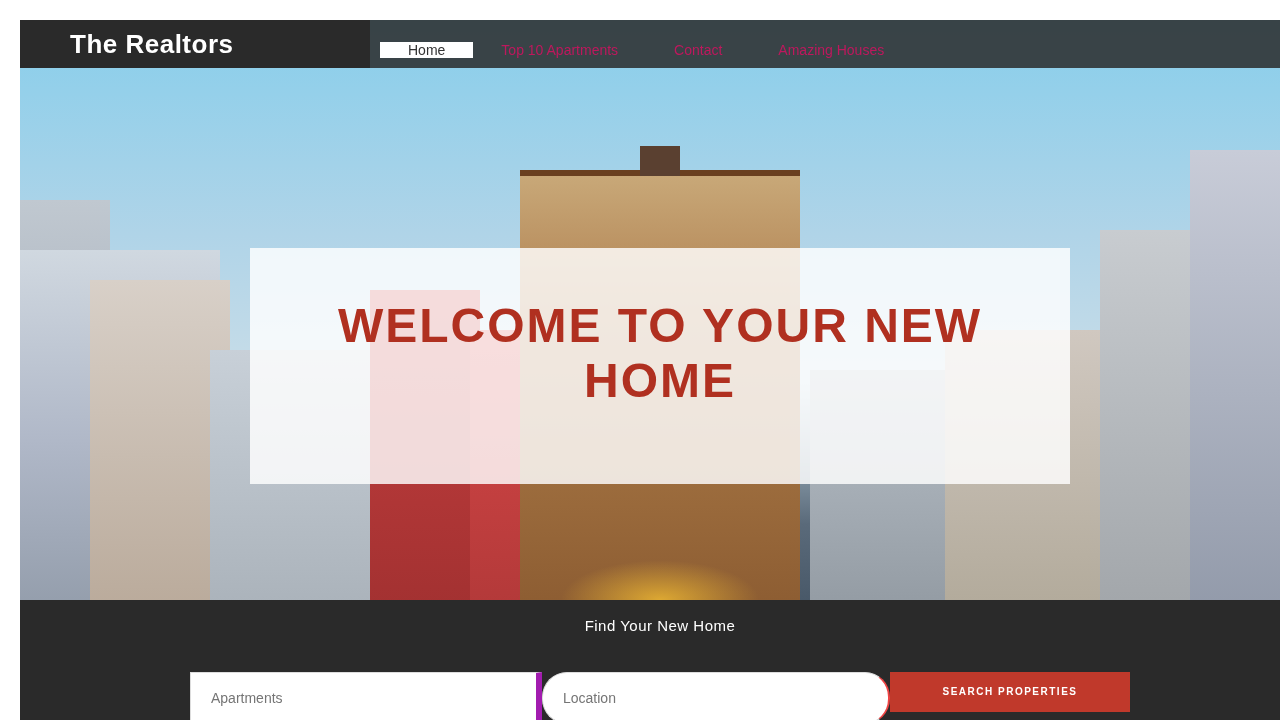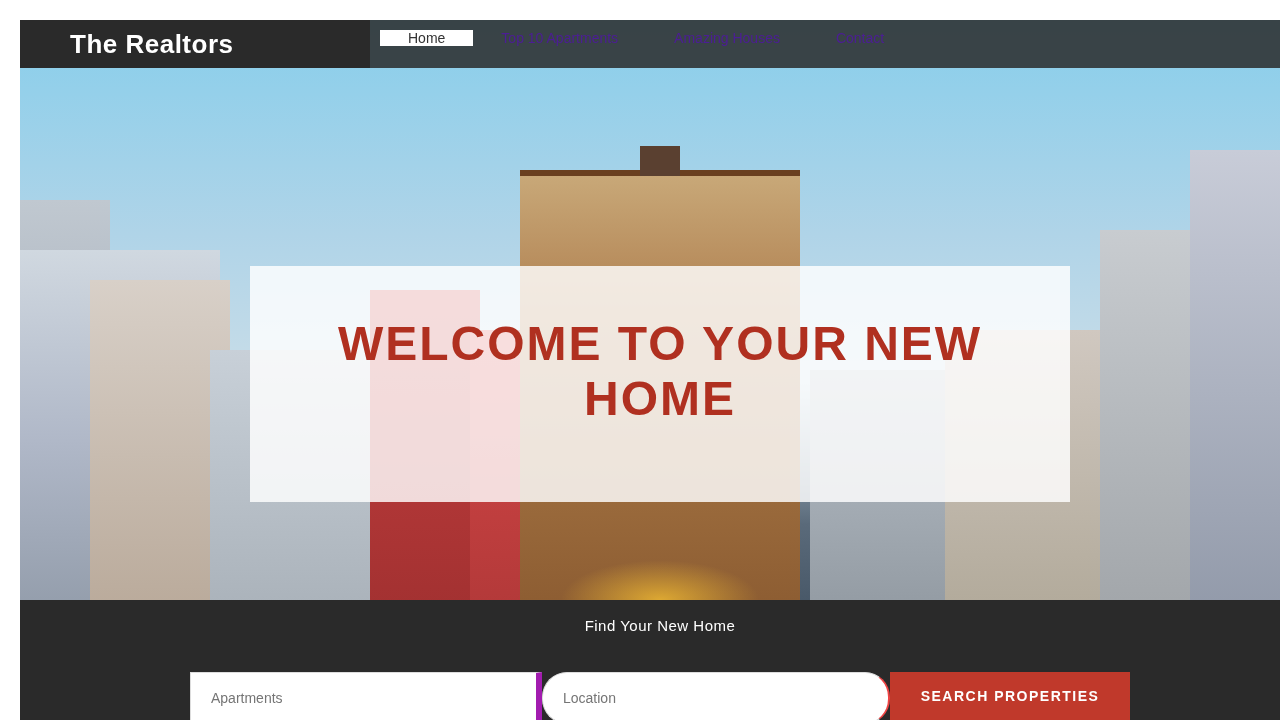--- a/index.html
+++ b/index.html
@@ -39,30 +39,30 @@
 
     .navbar-brand span {
       color: #ffffff;
       font-size: 26px;
       font-weight: 700;
       letter-spacing: 0.5px;
     }
 
     .navbar-links {
       display: flex;
-      align-items: flex-start;
+      align-items: flex-end;
       background-color: rgba(42, 42, 42, 0.85);
       flex: 1;
     }
 
     .nav-item {
       display: flex;
       align-items: center;
       padding: 0 28px;
-      color: #4c1d95;
+      color: #be185d;
       font-size: 14px;
       font-weight: 400;
       cursor: pointer;
       text-decoration: none;
       white-space: nowrap;
       transition: background 0.2s;
     }
 
     .nav-item.active {
       background-color: #ffffff;
@@ -220,21 +220,21 @@
       bottom: 0;
       left: 0;
       right: 0;
       height: 110px;
       background: linear-gradient(180deg, #3a4050 0%, #252830 100%);
     }
 
     
     .hero-overlay-box {
       position: absolute;
-      top: 246px;
+      top: 228px;
       left: 50%;
       transform: translateX(-50%);
       width: 820px;
       background: rgba(255, 255, 255, 0.82);
       padding: 40px 60px 50px;
       text-align: center;
     }
 
     .hero-title {
       font-size: 48px;
@@ -296,25 +296,25 @@
       border-right: 6px solid #a21caf;
     }
 
     .search-input:nth-child(2) {
       border-right: 2px solid #ef4444;
       border-radius: 25px;
     }
 
     .search-button {
       width: 240px;
-      height: 48px;
+      height: 40px;
       background-color: #c0392b;
       color: #ffffff;
       border: none;
-      font-size: 14px;
+      font-size: 10px;
       font-weight: 600;
       letter-spacing: 1.5px;
       text-transform: uppercase;
       cursor: pointer;
     }
 
     
     .glow-center {
       position: absolute;
       bottom: 100px;
@@ -388,16 +388,16 @@
   </div>
 </div>
 
 <nav class="navbar">
   <div class="navbar-brand">
     <span>The Realtors</span>
   </div>
   <div class="navbar-links">
     <a class="nav-item active" href="#">Home</a>
     <a class="nav-item" href="#">Top 10 Apartments</a>
+    <a class="nav-item" href="#">Contact</a>
     <a class="nav-item" href="#">Amazing Houses</a>
-    <a class="nav-item" href="#">Contact</a>
   </div>
 </nav>
 
 </body></html>

